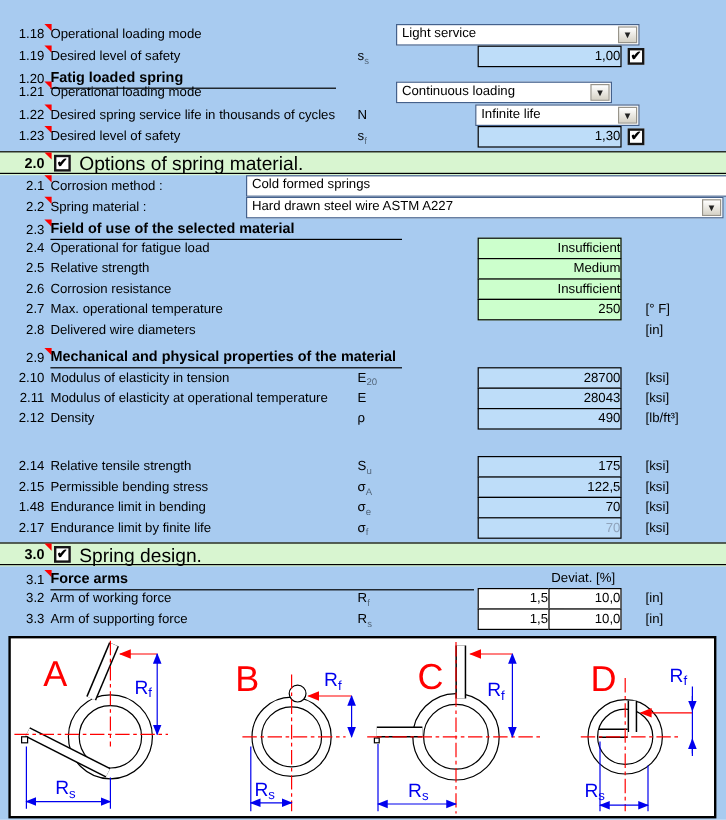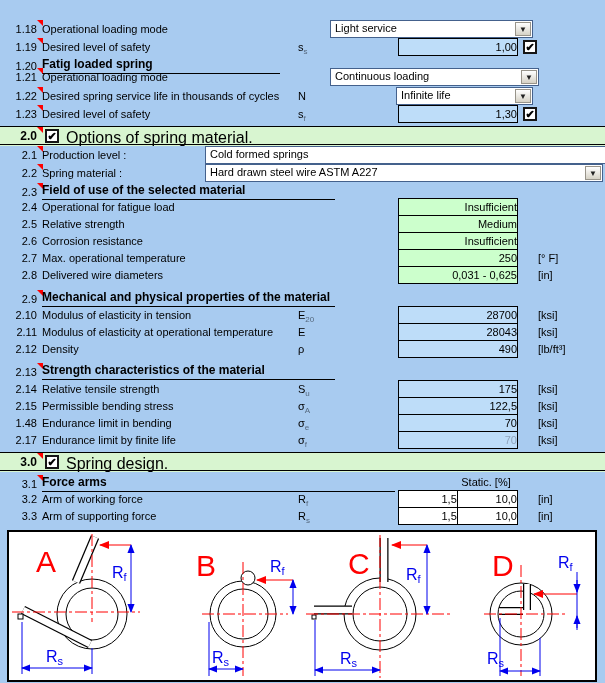--- a/index.html
+++ b/index.html
@@ -66,21 +66,21 @@
 
   <div class="row hd" style="top:57px">
     <span class="num">1.20</span>
     <span class="lbl" style="width:238px">Fatig loaded spring</span>
   </div>
 
   <div class="row" style="top:68px">
     <span class="num">1.21</span>
     <span class="tri"></span>
     <span class="lbl">Operational loading mode</span>
-    <div class="combo" style="left:330px;width:209px">
+    <div class="combo" style="left:330px;width:180px">
       <span>Continuous loading</span>
       <span class="cbtn">▼</span>
     </div>
   </div>
 
   <div class="row" style="top:87px">
     <span class="num">1.22</span>
     <span class="tri"></span>
     <span class="lbl">Desired spring service life in thousands of cycles</span>
     <span class="sym" style="left:298px;width:90px"><span>N</span></span>
@@ -103,21 +103,21 @@
     <span class="num b">2.0</span>
     <span class="tri"></span>
     <span class="cb">✔</span>
     <span class="lbl">Options of spring material.</span>
     <span class="line"></span>
   </div>
 
   <div class="row" style="top:146px">
     <span class="num">2.1</span>
     <span class="tri"></span>
-    <span class="lbl">Production level :</span>
+    <span class="lbl">Corrosion method :</span>
     <div class="combo" style="left:205px;width:473px">
       <span>Cold formed springs</span>
       <span class="cbtn">▼</span>
     </div>
   </div>
 
   <div class="row" style="top:164px">
     <span class="num">2.2</span>
     <span class="tri"></span>
     <span class="lbl">Spring material :</span>
@@ -150,21 +150,20 @@
   </div>
   <div class="row" style="top:249px">
     <span class="num">2.7</span>
     <span class="lbl">Max. operational temperature</span>
     <div class="box grn">250</div>
     <span class="unit">[° F]</span>
   </div>
   <div class="row" style="top:266px">
     <span class="num">2.8</span>
     <span class="lbl">Delivered wire diameters</span>
-    <div class="box grn">0,031 - 0,625</div>
     <span class="unit">[in]</span>
   </div>
 
   <div class="row hd" style="top:290px">
     <span class="num">2.9</span>
     <span class="tri"></span>
     <span class="lbl" style="width:293px">Mechanical and physical properties of the material</span>
   </div>
 
   <div class="row" style="top:306px">
@@ -182,25 +181,20 @@
     <span class="unit">[ksi]</span>
   </div>
   <div class="row" style="top:340px">
     <span class="num">2.12</span>
     <span class="lbl">Density</span>
     <span class="sym"><span>ρ</span></span>
     <div class="box">490</div>
     <span class="unit">[lb/ft³]</span>
   </div>
 
-  <div class="row hd" style="top:363px">
-    <span class="num">2.13</span>
-    <span class="tri"></span>
-    <span class="lbl" style="width:293px">Strength characteristics of the material</span>
-  </div>
 
   <div class="row" style="top:380px">
     <span class="num">2.14</span>
     <span class="lbl">Relative tensile strength</span>
     <span class="sym"><span>S</span><sub>u</sub></span>
     <div class="box">175</div>
     <span class="unit">[ksi]</span>
   </div>
   <div class="row" style="top:397px">
     <span class="num">2.15</span>
@@ -229,21 +223,21 @@
     <span class="tri"></span>
     <span class="cb">✔</span>
     <span class="lbl">Spring design.</span>
     <span class="line"></span>
   </div>
 
   <div class="row hd" style="top:475px">
     <span class="num">3.1</span>
     <span class="tri"></span>
     <span class="lbl" style="width:353px">Force arms</span>
-    <span class="dev">Static. [%]</span>
+    <span class="dev">Deviat. [%]</span>
   </div>
 
   <div class="row" style="top:490px">
     <span class="num">3.2</span>
     <span class="lbl">Arm of working force</span>
     <span class="sym"><span>R</span><sub>f</sub></span>
     <div class="box wht half1">1,500</div>
     <div class="box wht half2">10,0</div>
     <span class="unit">[in]</span>
   </div>

